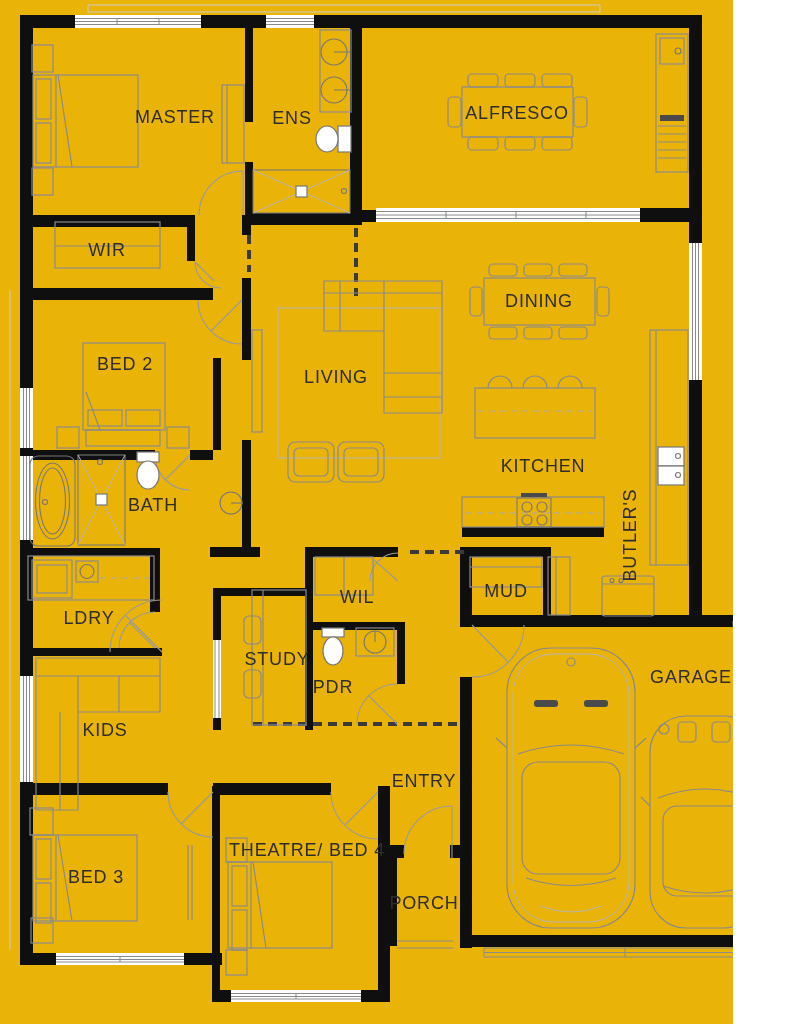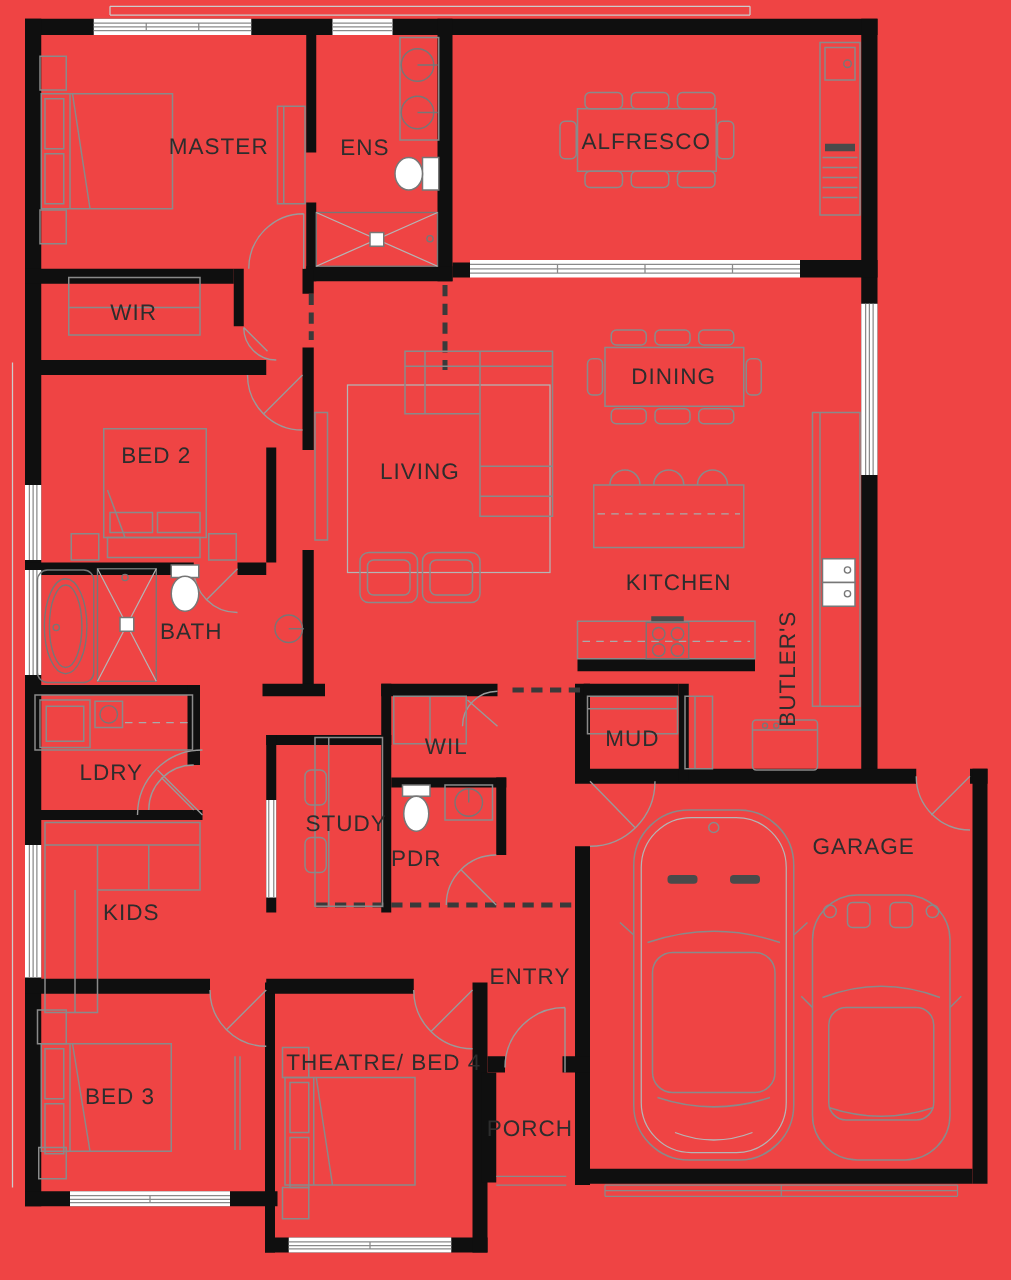--- a/index.html
+++ b/index.html
@@ -1,16 +1,16 @@
 <!DOCTYPE html>
 <html><head>
 <meta charset="utf-8">
 <style>
   html,body{margin:0;padding:0;background:#ffffff;}
-  .stage{position:relative;width:809px;height:1024px;background:#ef4444;overflow:hidden;
+  .stage{position:relative;width:733px;height:1024px;background:#eab308;overflow:hidden;
          font-family:"Liberation Sans", sans-serif;}
   svg{position:absolute;inset:0;}
   .wall{fill:#0f0f0f;stroke:none;}
   .furn{fill:none;stroke:#8a8a8a;stroke-width:1.2;}
   .thin{fill:none;stroke:#b5b5b5;stroke-width:1;}
   .fix{fill:#ffffff;stroke:#777777;stroke-width:1.2;}
   .fixl{fill:none;stroke:#777777;stroke-width:1.1;}
   .winrect{fill:#ffffff;stroke:none;}
   .winline{fill:none;stroke:#8a8a8a;stroke-width:1;}
   .door{fill:none;stroke:#9a9a9a;stroke-width:1.1;}

